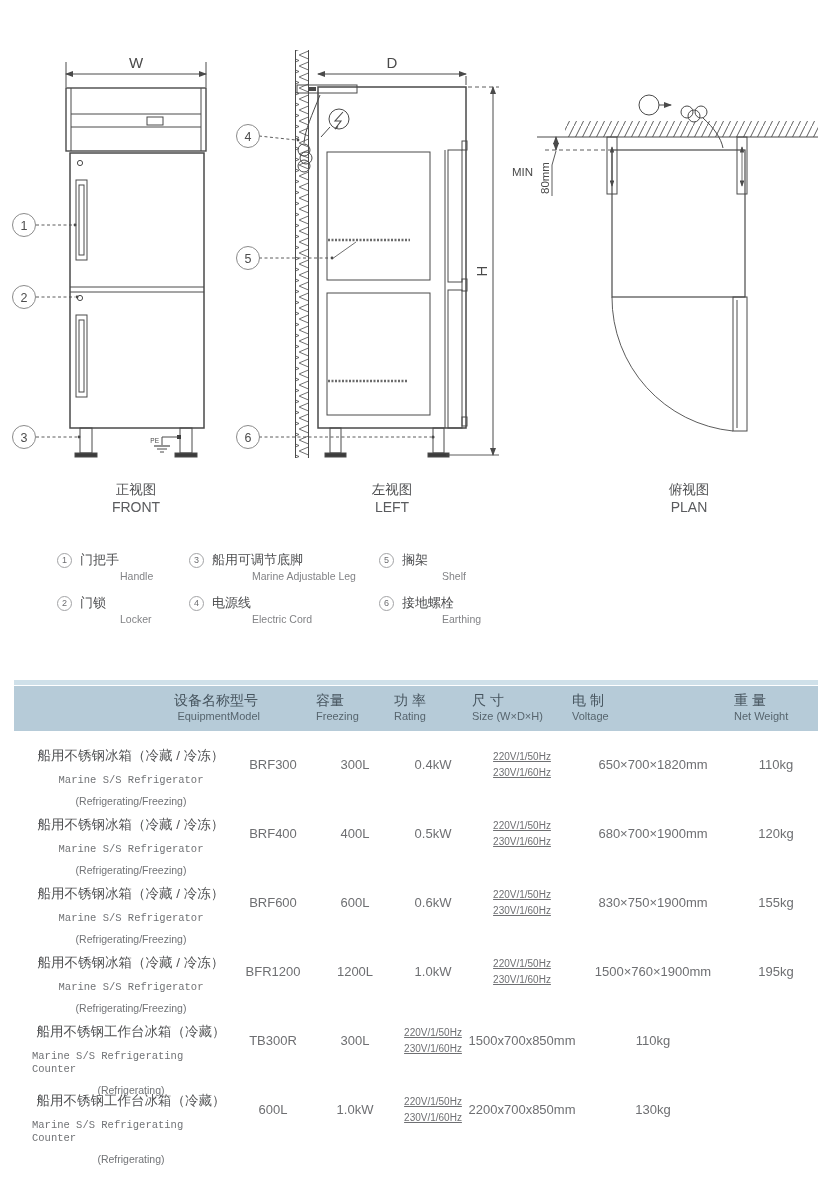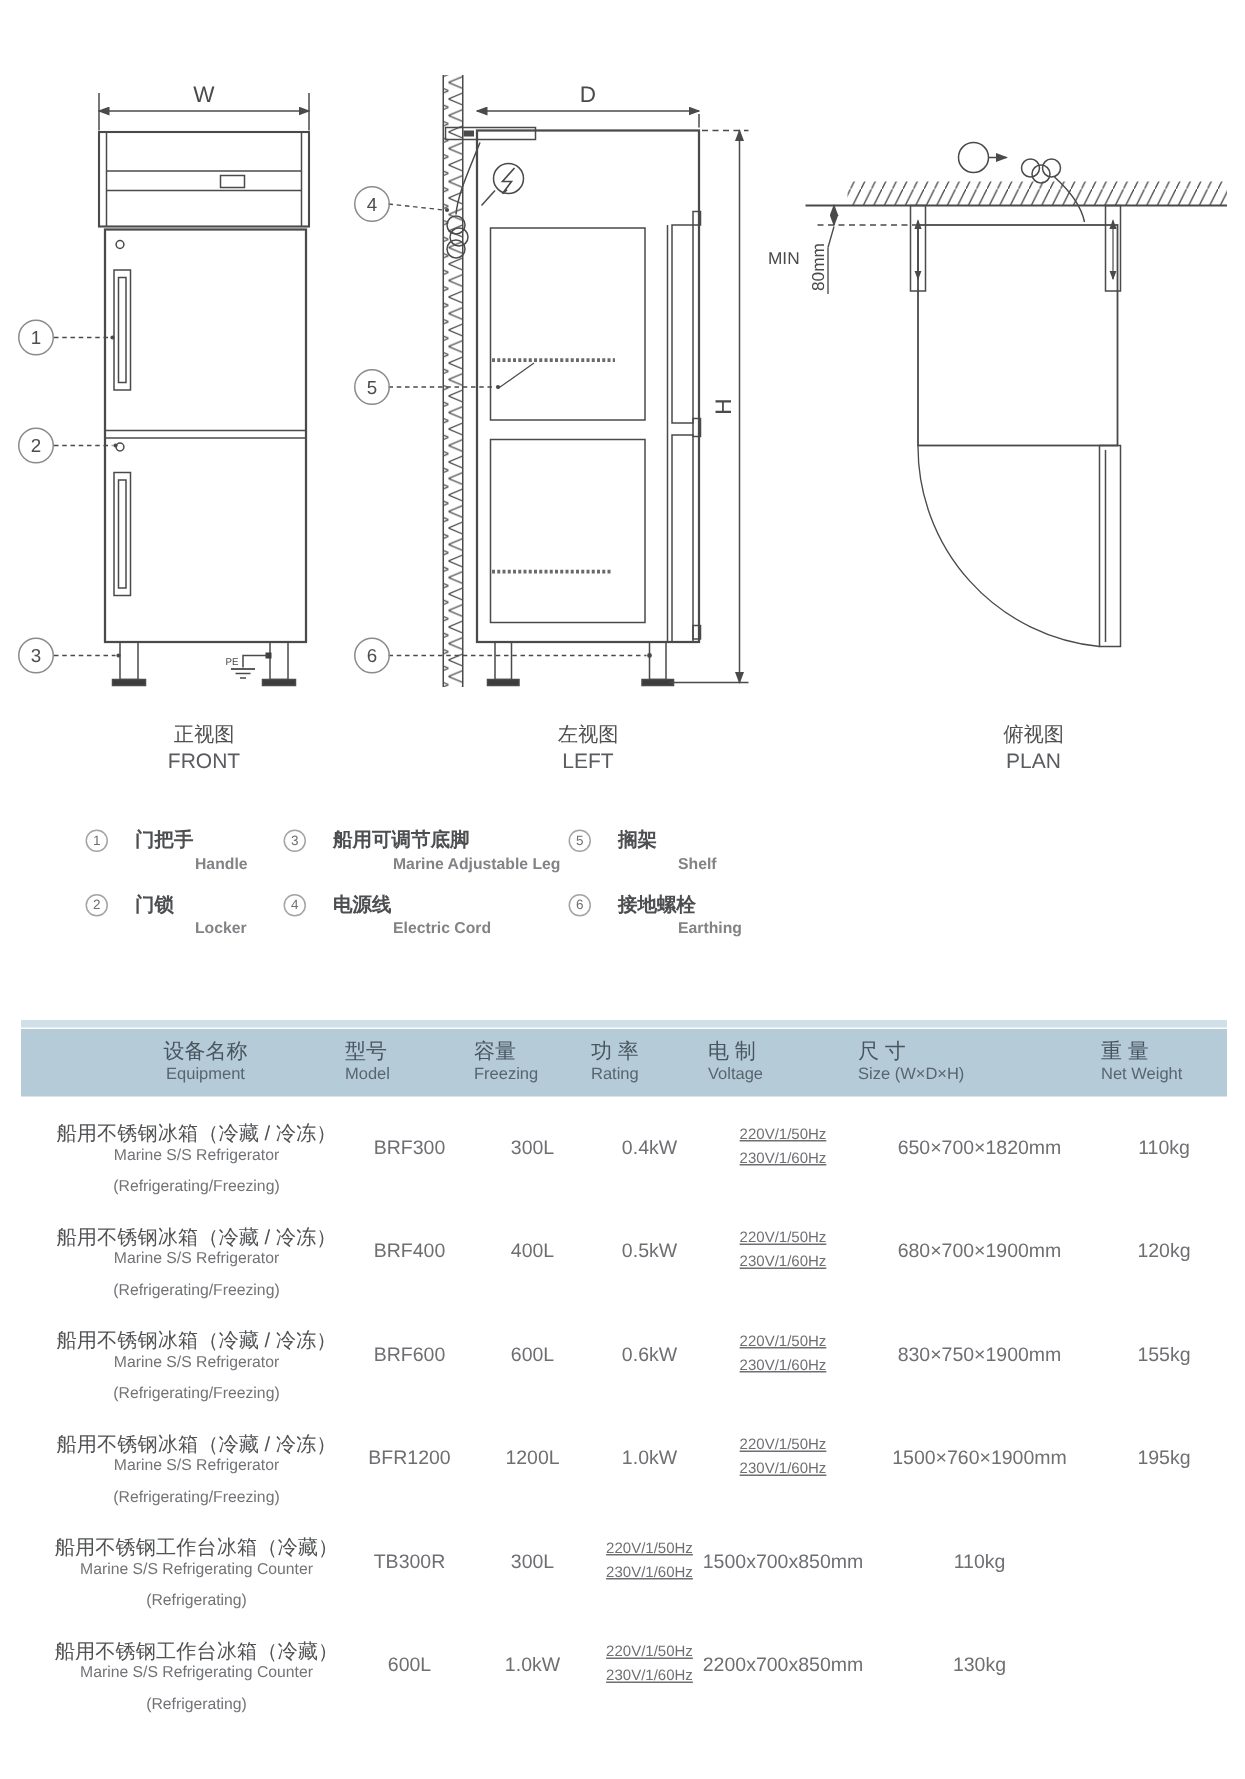--- a/index.html
+++ b/index.html
@@ -9,41 +9,41 @@
 
   
   .legend{position:absolute;top:552px;left:0;width:830px;height:100px;}
   .legend-col{position:absolute;top:0;}
   .legend-col.c1{left:57px;}
   .legend-col.c2{left:189px;}
   .legend-col.c3{left:379px;}
   .legend-item{display:flex;align-items:flex-start;margin-bottom:12px;}
   .legend-num{flex:0 0 auto;width:13px;height:13px;border:1px solid #a3a4a6;border-radius:50%;
       font-size:9px;line-height:13px;text-align:center;color:#6d6e71;margin-top:1px;}
-  .legend-txt{margin-left:18px;font-weight:bold;}
+  .legend-txt{margin-left:8px;}
   .legend-zh{font-size:13px;color:#4d4e50;line-height:15px;}
   .legend-en{font-size:10.5px;color:#828386;line-height:13px;margin-top:3px;padding-left:40px;}
 
   
   .spec{position:absolute;left:14px;top:680px;width:804px;}
   .strip{height:5px;background:#cfe0e9;}
   .shead{margin-top:1px;height:45px;background:#b6cbd8;display:grid;
          grid-template-columns:216px 86px 78px 78px 100px 162px 84px;}
   .hc{text-align:left;padding-top:6px;}
   .hc .zh{font-size:14px;color:#47555f;line-height:17px;}
   .hc .en{font-size:11px;color:#57656e;line-height:14px;}
-  .hc.first{text-align:center;padding-left:30px;}
+  .hc.first{text-align:right;padding-left:30px;}
   .rows{margin-top:9px;}
   .srow{display:grid;grid-template-columns:216px 86px 78px 78px 100px 162px 84px;height:69px;}
   .cell{display:flex;flex-direction:column;align-items:center;padding-top:17px;
         font-size:13px;color:#6e6f72;}
   .cell.volt{padding-top:9px;font-size:10px;line-height:16px;text-decoration:underline;}
   .cell.namec{align-items:center;padding-left:18px;padding-top:8px;}
   .namec .zh{font-size:13.5px;color:#515254;line-height:16px;}
-  .namec .en{font-size:10.5px;color:#717376;line-height:13px;margin-top:0;}
+  .namec .en{font-size:10.5px;color:#717376;line-height:13px;margin-top:10px;font-family:Liberation Mono, monospace;}
   .namec .sub{font-size:10.5px;color:#717376;line-height:13px;margin-top:8px;}
 </style>
 </head>
 <body>
 
 <div class="page">
 
   <svg width="830" height="530" viewBox="0 0 830 530" style="position:absolute;top:0;left:0;">
     <defs>
       <marker id="ah" orient="auto-start-reverse" markerWidth="8" markerHeight="6" refX="7" refY="3">
@@ -321,26 +321,26 @@
       </div>
       <div class="hc">
         <div class="zh">容量</div>
         <div class="en">Freezing</div>
       </div>
       <div class="hc">
         <div class="zh">功 率</div>
         <div class="en">Rating</div>
       </div>
       <div class="hc">
+        <div class="zh">尺 寸</div>
+        <div class="en">Size (W×D×H)</div>
+      </div>
+      <div class="hc">
         <div class="zh">电 制</div>
         <div class="en">Voltage</div>
-      </div>
-      <div class="hc">
-        <div class="zh">尺 寸</div>
-        <div class="en">Size (W×D×H)</div>
       </div>
       <div class="hc">
         <div class="zh">重 量</div>
         <div class="en">Net Weight</div>
       </div>
     </div>
 
     <div class="rows">
 
       <div class="srow">

